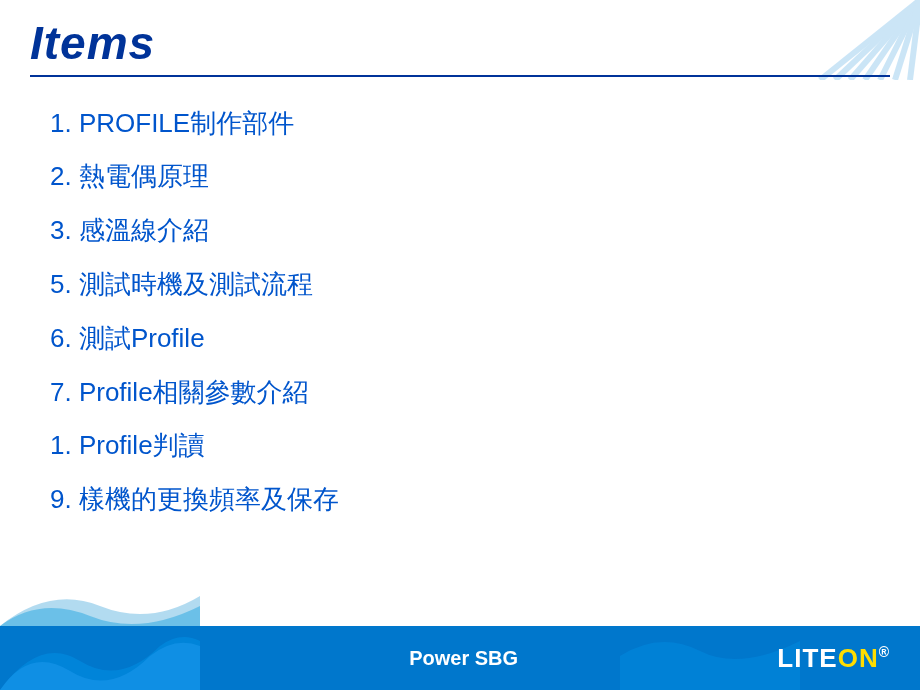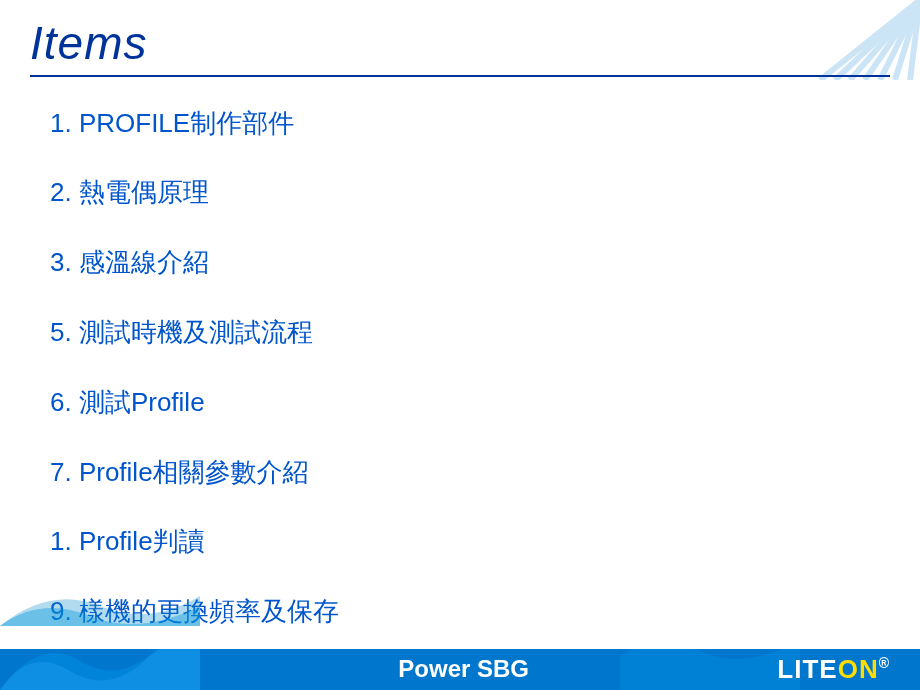--- a/index.html
+++ b/index.html
@@ -40,21 +40,21 @@
 
     
     .header-section {
       padding: 18px 30px 8px 30px;
       position: relative;
       z-index: 2;
     }
 
     .page-title {
       font-size: 46px;
-      font-weight: normal;
+      font-weight: bold;
       font-style: italic;
       color: #003399;
       letter-spacing: 1px;
       line-height: 1.1;
     }
 
     .title-underline {
       height: 2px;
       background: #003399;
       margin: 6px 0 0 0;
@@ -67,21 +67,21 @@
       padding: 12px 40px 10px 50px;
       display: flex;
       flex-direction: column;
       justify-content: flex-start;
     }
 
     .items-list {
       list-style: none;
       display: flex;
       flex-direction: column;
-      gap: 16px;
+      gap: 0px;
     }
 
     .items-list li {
       font-size: 26px;
       color: #0055cc;
       padding: 10px 0;
       line-height: 1.3;
     }
 
     
@@ -106,21 +106,21 @@
 
     .footer-wave-right {
       position: absolute;
       right: 120px;
       bottom: 0;
       width: 180px;
       height: 64px;
     }
 
     .footer-title {
-      font-size: 24px;
+      font-size: 20px;
       font-weight: bold;
       color: #ffffff;
       position: relative;
       z-index: 2;
       text-align: center;
       flex: 1;
     }
 
     .footer-logo {
       position: relative;

